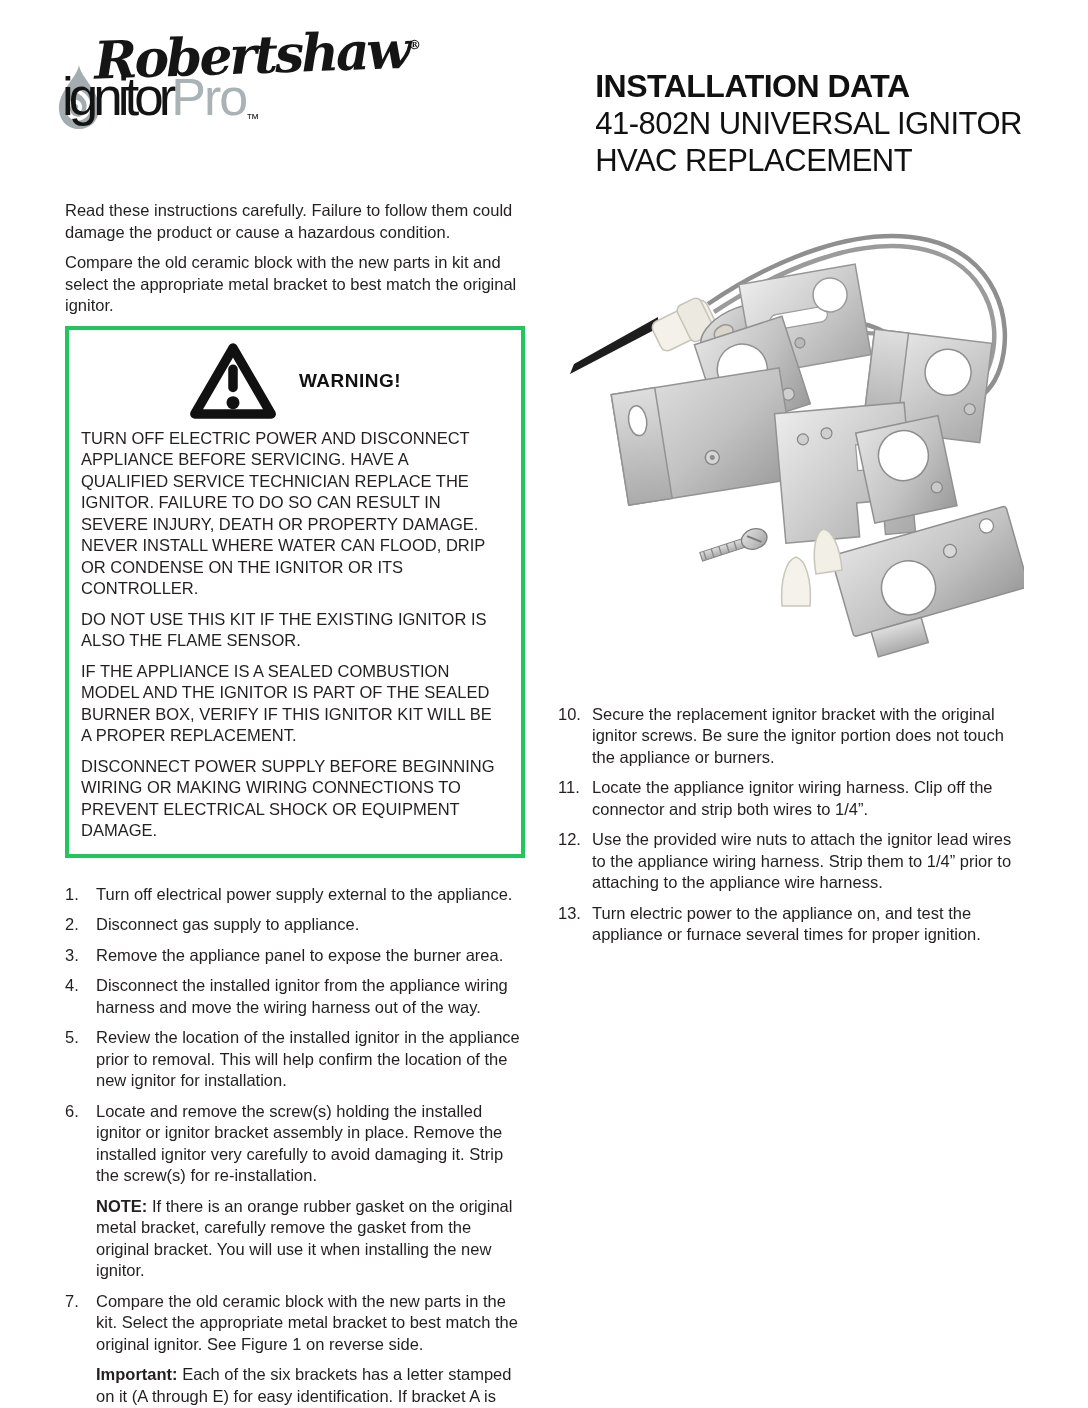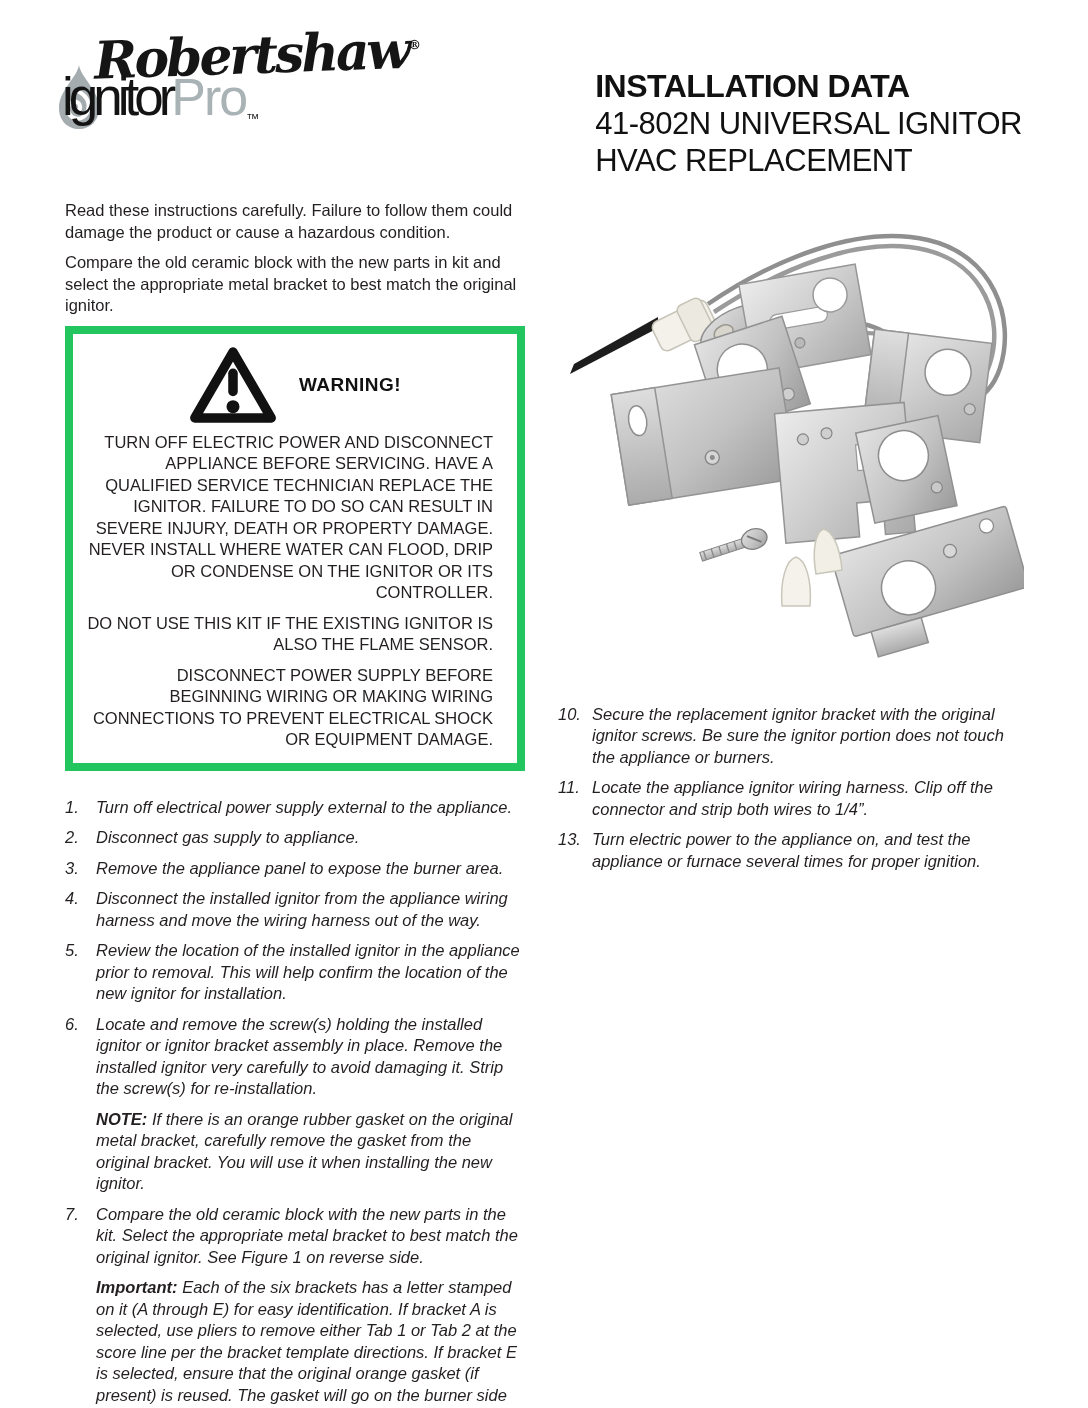--- a/index.html
+++ b/index.html
@@ -26,30 +26,30 @@
   
   .titleblock{position:absolute;right:66px;top:68px;text-align:left;color:#111;}
   .titleblock .t1{font-size:32px;font-weight:bold;line-height:37px;letter-spacing:-0.5px;}
   .titleblock .t2,.titleblock .t3{font-size:31px;font-weight:normal;line-height:37px;letter-spacing:-0.5px;}
   
   .col-left{position:absolute;left:65px;top:200px;width:460px;font-size:16.5px;line-height:21.5px;}
   .col-right{position:absolute;left:558px;top:200px;width:466px;font-size:16.5px;line-height:21.5px;}
   .intro p{margin:0 0 9px 0;}
   
   .warnbox{
-    border:8px solid #22c55e;margin-top:6px;padding:10px 12px 12px 12px;
+    border:4px solid #22c55e;margin-top:6px;padding:10px 12px 12px 12px;
     background:#fff;
   }
   .warnhead{display:flex;align-items:center;justify-content:center;gap:22px;margin:2px 0 8px 0;}
   .warnhead .tri{width:88px;height:78px;flex:0 0 auto;}
   .warnhead .wtxt{font-weight:bold;font-size:19px;letter-spacing:0.5px;color:#111;}
-  .warnbox p{margin:0 12px 9px 0;text-align:right;}
+  .warnbox p{margin:0 12px 9px 0;}
   .warnbox p:last-child{margin-bottom:0;}
   
-  .steps{margin-top:26px;font-style:italic;}
+  .steps{margin-top:26px;}
   .step{display:grid;grid-template-columns:31px 1fr;margin-bottom:9px;}
   .col-right .step{grid-template-columns:34px 1fr;}
   .step .num{}
   .note{margin-top:9px;}
   .note b{font-weight:bold;}
   
   .photo{width:466px;height:468px;margin-top:8px;margin-bottom:22px;}
 </style>
 </head>
 <body>
@@ -81,20 +81,21 @@
       <div class="warnhead">
         <svg class="tri" viewBox="0 0 100 90">
           <path d="M50,7 L94,83 L6,83 Z" fill="#ffffff" stroke="#111111" stroke-width="11" stroke-linejoin="round"></path>
           <rect x="44.5" y="26" width="11" height="32" rx="5.5" fill="#111111"></rect>
           <circle cx="50" cy="70" r="7.5" fill="#111111"></circle>
         </svg>
         <span class="wtxt">WARNING!</span>
       </div>
       <p>TURN OFF ELECTRIC POWER AND DISCONNECT APPLIANCE BEFORE SERVICING. HAVE A QUALIFIED SERVICE TECHNICIAN REPLACE THE IGNITOR. FAILURE TO DO SO CAN RESULT IN SEVERE INJURY, DEATH OR PROPERTY DAMAGE. NEVER INSTALL WHERE WATER CAN FLOOD, DRIP OR CONDENSE ON THE IGNITOR OR ITS CONTROLLER.</p>
       <p>DO NOT USE THIS KIT IF THE EXISTING IGNITOR IS ALSO THE FLAME SENSOR.</p>
+      <p>IF THE APPLIANCE IS A SEALED COMBUSTION MODEL AND THE IGNITOR IS PART OF THE SEALED BURNER BOX, VERIFY IF THIS IGNITOR KIT WILL BE A PROPER REPLACEMENT.</p>
       <p>DISCONNECT POWER SUPPLY BEFORE BEGINNING WIRING OR MAKING WIRING CONNECTIONS TO PREVENT ELECTRICAL SHOCK OR EQUIPMENT DAMAGE.</p>
     </div>
 
     <div class="steps">
       <div class="step">
         <span class="num">1.</span>
         <span class="body">Turn off electrical power supply external to the appliance.</span>
       </div>
       <div class="step">
         <span class="num">2.</span>
@@ -227,19 +228,23 @@
     <div class="steps" style="margin-top:0;">
       <div class="step">
         <span class="num">10.</span>
         <span class="body">Secure the replacement ignitor bracket with the original ignitor screws. Be sure the ignitor portion does not touch the appliance or burners.</span>
       </div>
       <div class="step">
         <span class="num">11.</span>
         <span class="body">Locate the appliance ignitor wiring harness. Clip off the connector and strip both wires to 1/4”.</span>
       </div>
       <div class="step">
+        <span class="num">12.</span>
+        <span class="body">Use the provided wire nuts to attach the ignitor lead wires to the appliance wiring harness. Strip them to 1/4” prior to attaching to the appliance wire harness.</span>
+      </div>
+      <div class="step">
         <span class="num">13.</span>
         <span class="body">Turn electric power to the appliance on, and test the appliance or furnace several times for proper ignition.</span>
       </div>
     </div>
   </div>
 
 </div>
 
 </body></html>

